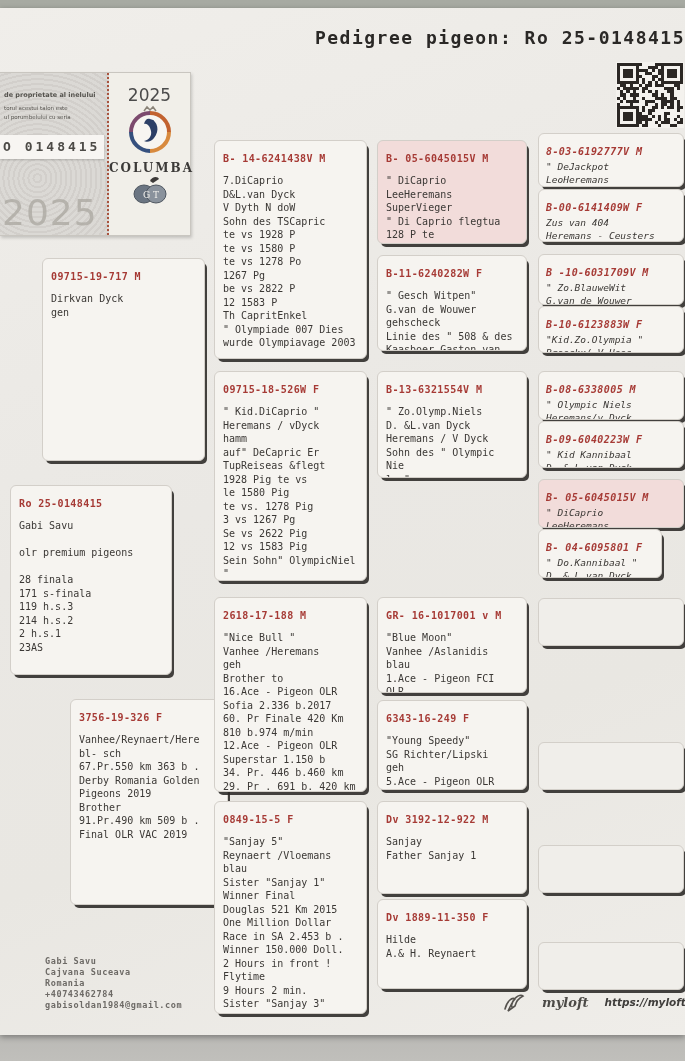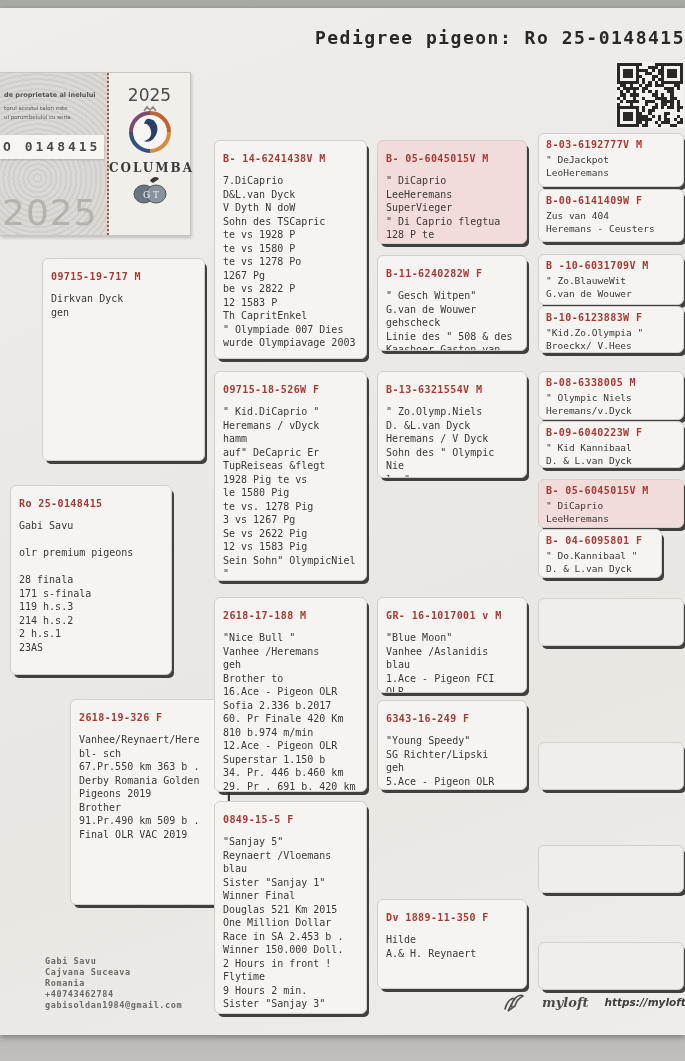--- a/index.html
+++ b/index.html
@@ -36,21 +36,21 @@
   #qr div.on{background:#2b2724;}
   
   .pbox{position:absolute;background:#f6f4f0;border:1px solid #d3cfc9;border-radius:6px;
         box-shadow:3px 4px 0 -1px rgba(42,40,37,.88);padding:12px 8px;box-sizing:border-box;overflow:hidden;}
   .pbox.pink{background:#f2dcda;}
   .pbox.empty{background:#f0eeea;}
   .hd{font-weight:bold;font-size:10px;line-height:12px;color:#a63a35;letter-spacing:.4px;
       white-space:pre;margin-bottom:9px;}
   .bd{font-size:10px;line-height:13.5px;color:#3b3835;white-space:pre-line;}
   .sm .hd{margin-bottom:3px;}
-  .sm{padding:5px 7px;}
+  .sm{padding:12px 7px;font-style:italic;}
   .sm .bd{font-size:9.5px;line-height:12.5px;}
   
   .contact{position:absolute;left:45px;top:956px;font-size:8.5px;font-weight:bold;line-height:11px;
       color:#6d6a66;white-space:pre-line;letter-spacing:.6px;}
   .brand{position:absolute;left:502px;top:991px;display:flex;align-items:center;gap:16px;}
   .brand-name{font-family:"DejaVu Serif","Liberation Serif",serif;font-style:italic;font-weight:bold;
       font-size:13px;color:#4c4a47;}
   .brand-url{font-family:"DejaVu Sans","Liberation Sans",sans-serif;font-style:italic;font-weight:bold;
       font-size:10.5px;color:#3f3d3b;}
 </style>
@@ -549,21 +549,21 @@
 olr premium pigeons
 
 28 finala
 171 s-finala
 119 h.s.3
 214 h.s.2
 2 h.s.1
 23AS</div>
   </div>
   <div class="pbox" style="left:70px;top:699px;width:158px;height:206px">
-    <div class="hd">2618-19-326 F</div>
+    <div class="hd">3756-19-326 F</div>
     <div class="bd">Vanhee/Reynaert/Here
 bl- sch
 67.Pr.550 km 363 b .
 Derby Romania Golden
 Pigeons 2019
 Brother
 91.Pr.490 km 509 b .
 Final OLR VAC 2019</div>
   </div>
 
@@ -665,20 +665,25 @@
 Mira /Portugal 2016</div>
   </div>
   <div class="pbox" style="left:377px;top:700px;width:150px;height:90px">
     <div class="hd">6343-16-249 F</div>
     <div class="bd">"Young Speedy"
 SG Richter/Lipski
 geh
 5.Ace - Pigeon OLR
 Sofia 2.141 b . 2016</div>
   </div>
+  <div class="pbox" style="left:377px;top:801px;width:150px;height:93px">
+    <div class="hd">Dv 3192-12-922 M</div>
+    <div class="bd">Sanjay
+Father Sanjay 1</div>
+  </div>
   <div class="pbox" style="left:377px;top:899px;width:150px;height:90px">
     <div class="hd">Dv 1889-11-350 F</div>
     <div class="bd">Hilde
 A.&amp; H. Reynaert</div>
   </div>
 
   <div class="pbox sm" style="left:538px;top:133px;width:146px;height:54px">
     <div class="hd">8-03-6192777V M</div>
     <div class="bd">" DeJackpot
 LeoHeremans</div>

